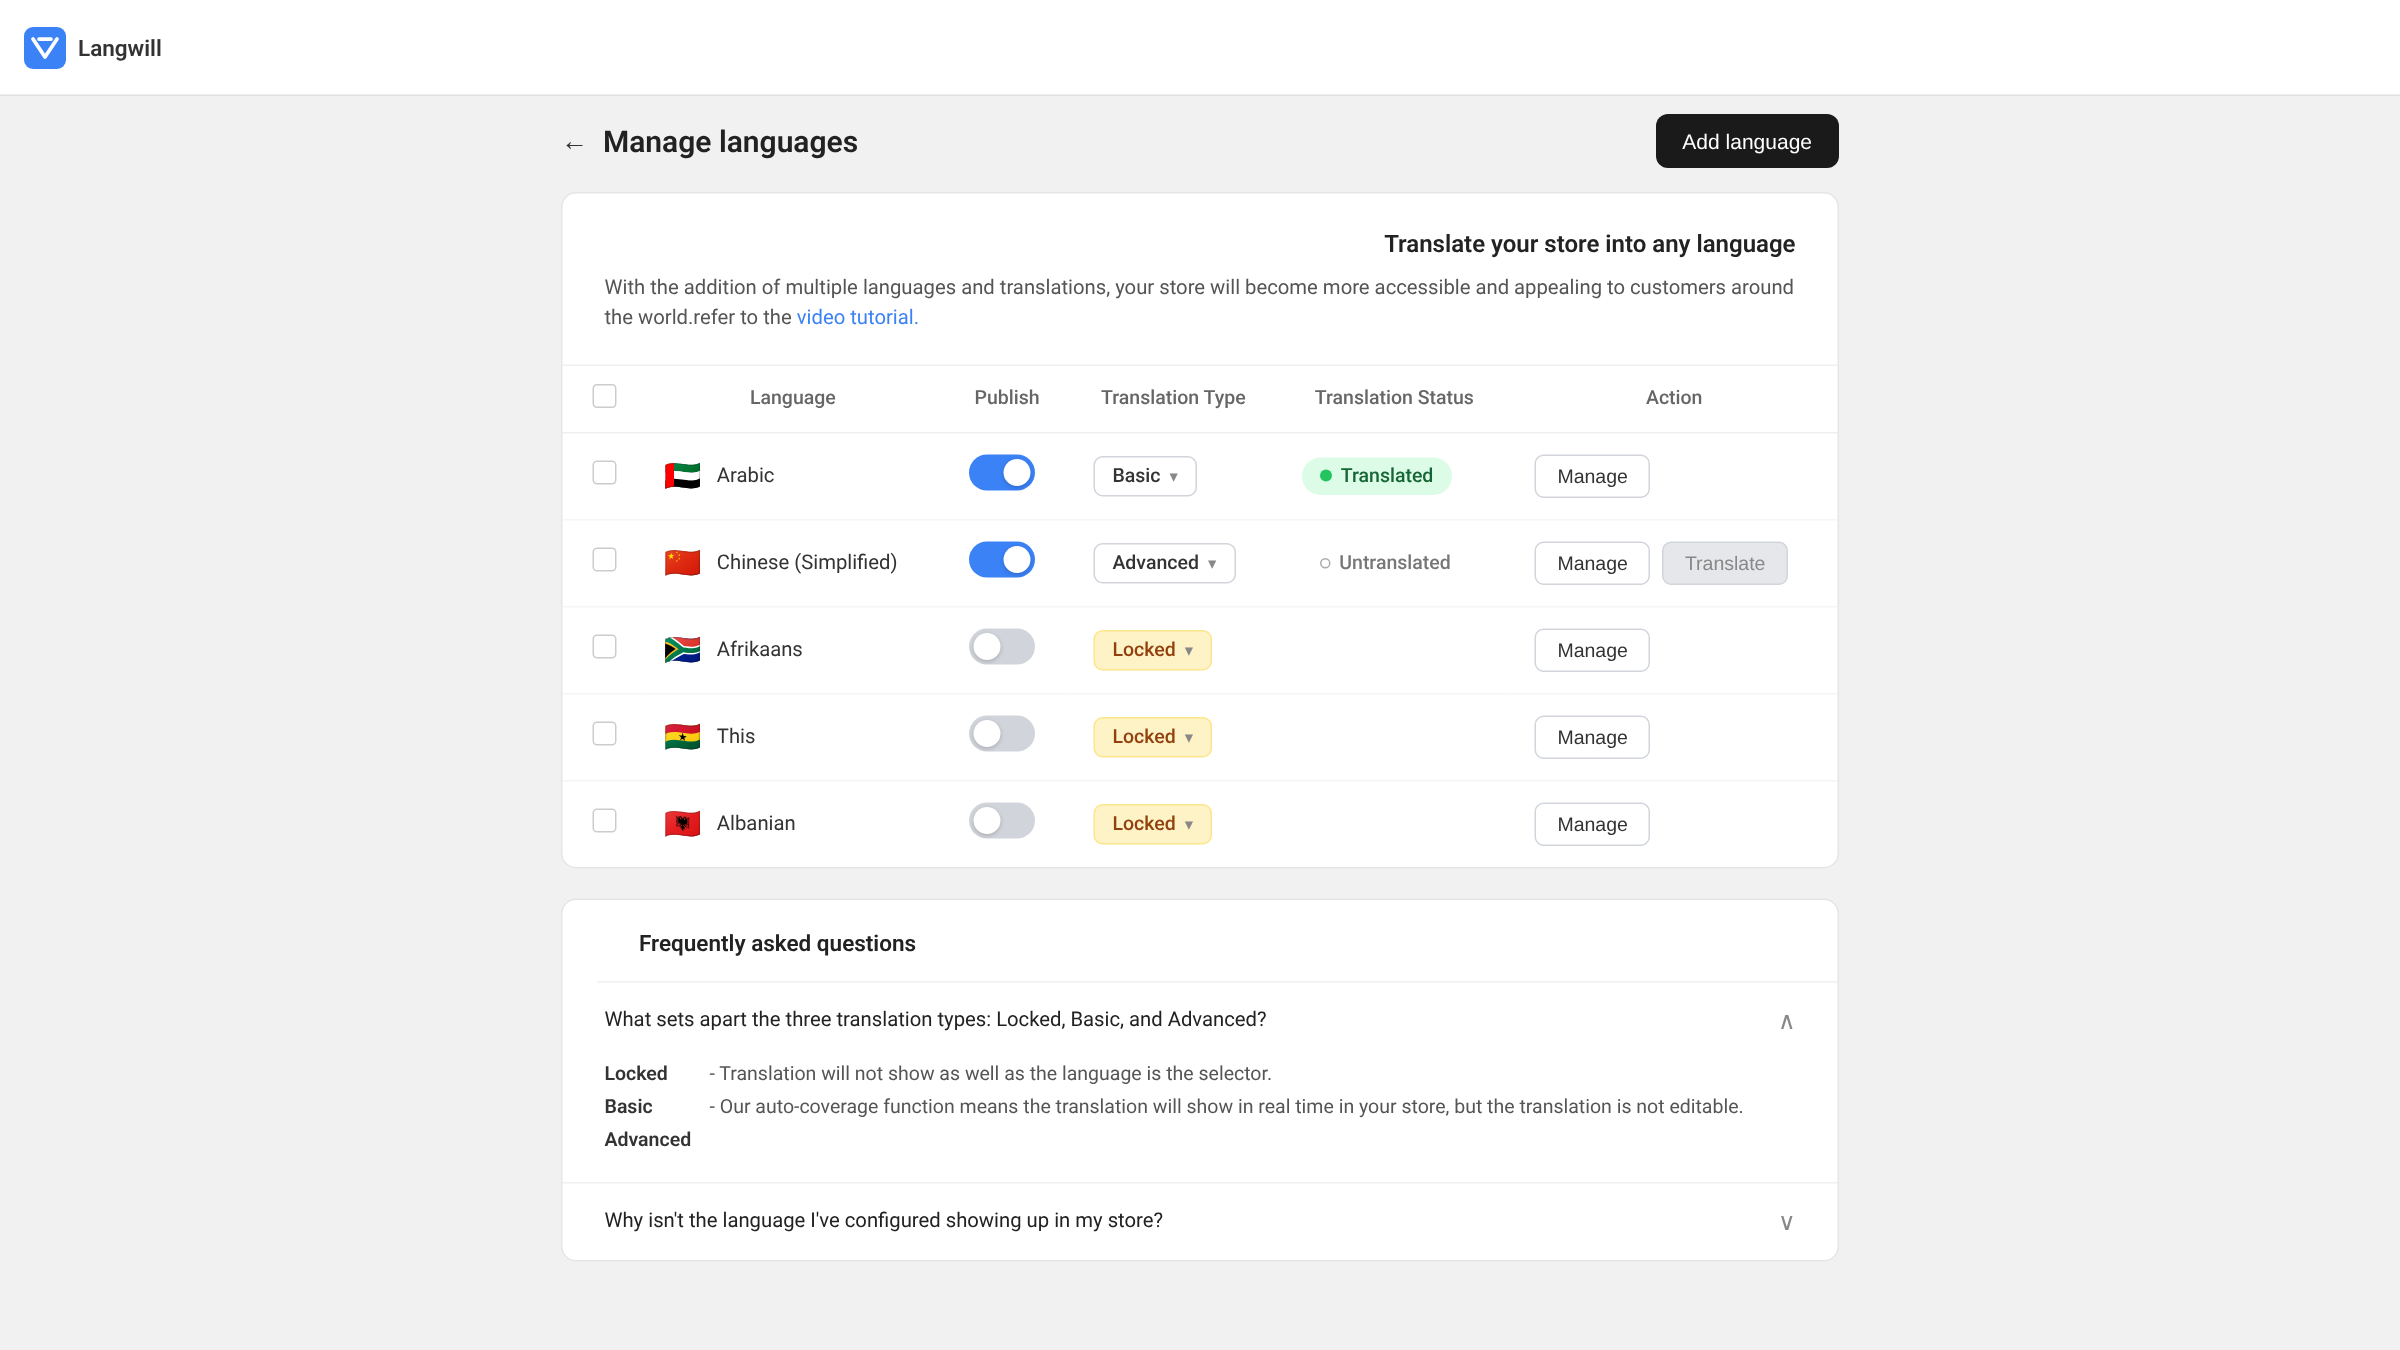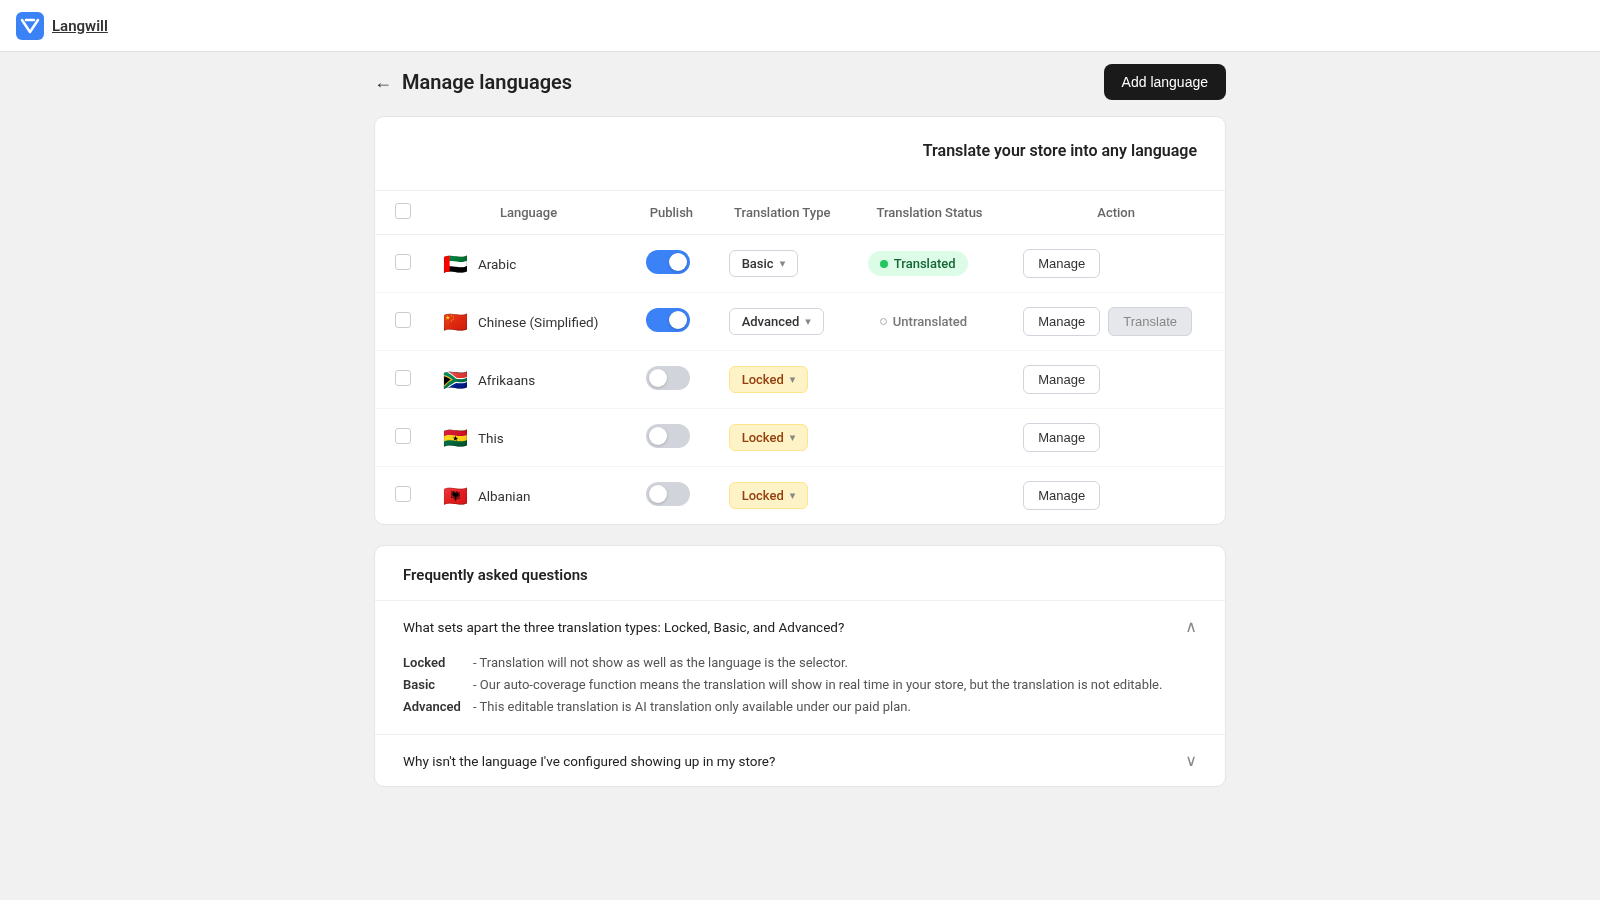--- a/index.html
+++ b/index.html
@@ -9,22 +9,21 @@
       color: #333;
       font-size: 14px;
     }
 
     
     .top-bar {
       background: #fff;
       border-bottom: 1px solid #e0e0e0;
       display: flex;
       padding: 0 16px;
-      height: 52px;
-      text-decoration: underline;
+      height: 64px;
     }
     .top-bar-logo {
       display: flex;
       align-items: center;
       gap: 8px;
       font-weight: 600;
       font-size: 15px;
     }
     .logo-icon {
       width: 28px;
@@ -281,20 +280,21 @@
       border-radius: 10px;
       border: 1px solid #e5e5e5;
       overflow: hidden;
     }
     .faq-header {
       padding: 20px 28px 16px 28px;
       border-bottom: 1px solid #f0f0f0;
       font-size: 15px;
       font-weight: 600;
       color: #222;
+      margin-left: 23px;
     }
     .faq-item {
       border-bottom: 1px solid #f0f0f0;
       padding: 0;
     }
     .faq-item:last-child {
       border-bottom: none;
     }
     .faq-question {
       display: flex;
@@ -360,20 +360,23 @@
         <div class="back-nav">
           <span class="back-arrow">←</span>
           <span>Manage languages</span>
         </div>
         <button class="add-lang-btn">Add language</button>
       </div>
 
       <div class="card">
         <div class="card-intro">
           <h2>Translate your store into any language</h2>
+          <p>
+            <span>With the addition of multiple languages and translations, your store will become more accessible and appealing to customers around the world.refer to the </span><a href="#">video tutorial.</a>
+          </p>
         </div>
 
         <table class="lang-table">
           <thead>
             <tr>
               <th class="th-checkbox">
                 <div class="checkbox"></div>
               </th>
               <th>Language</th>
               <th>Publish</th>
@@ -508,21 +511,20 @@
                 <div class="type-row">
                   <span class="type-label">Locked</span>
                   <span> - Translation will not show as well as the language is the selector.</span>
                 </div>
                 <div class="type-row">
                   <span class="type-label">Basic</span>
                   <span> - Our auto-coverage function means the translation will show in real time in your store, but the translation is not editable.</span>
                 </div>
                 <div class="type-row">
                   <span class="type-label">Advanced</span>
-                  <span> - This editable translation is AI translation only available under our paid plan.</span>
                 </div>
               </div>
             </div>
             <div class="faq-item">
               <div class="faq-question">
                 <span>Why isn't the language I've configured showing up in my store?</span>
                 <span class="faq-chevron">∨</span>
               </div>
             </div>
           </div>

